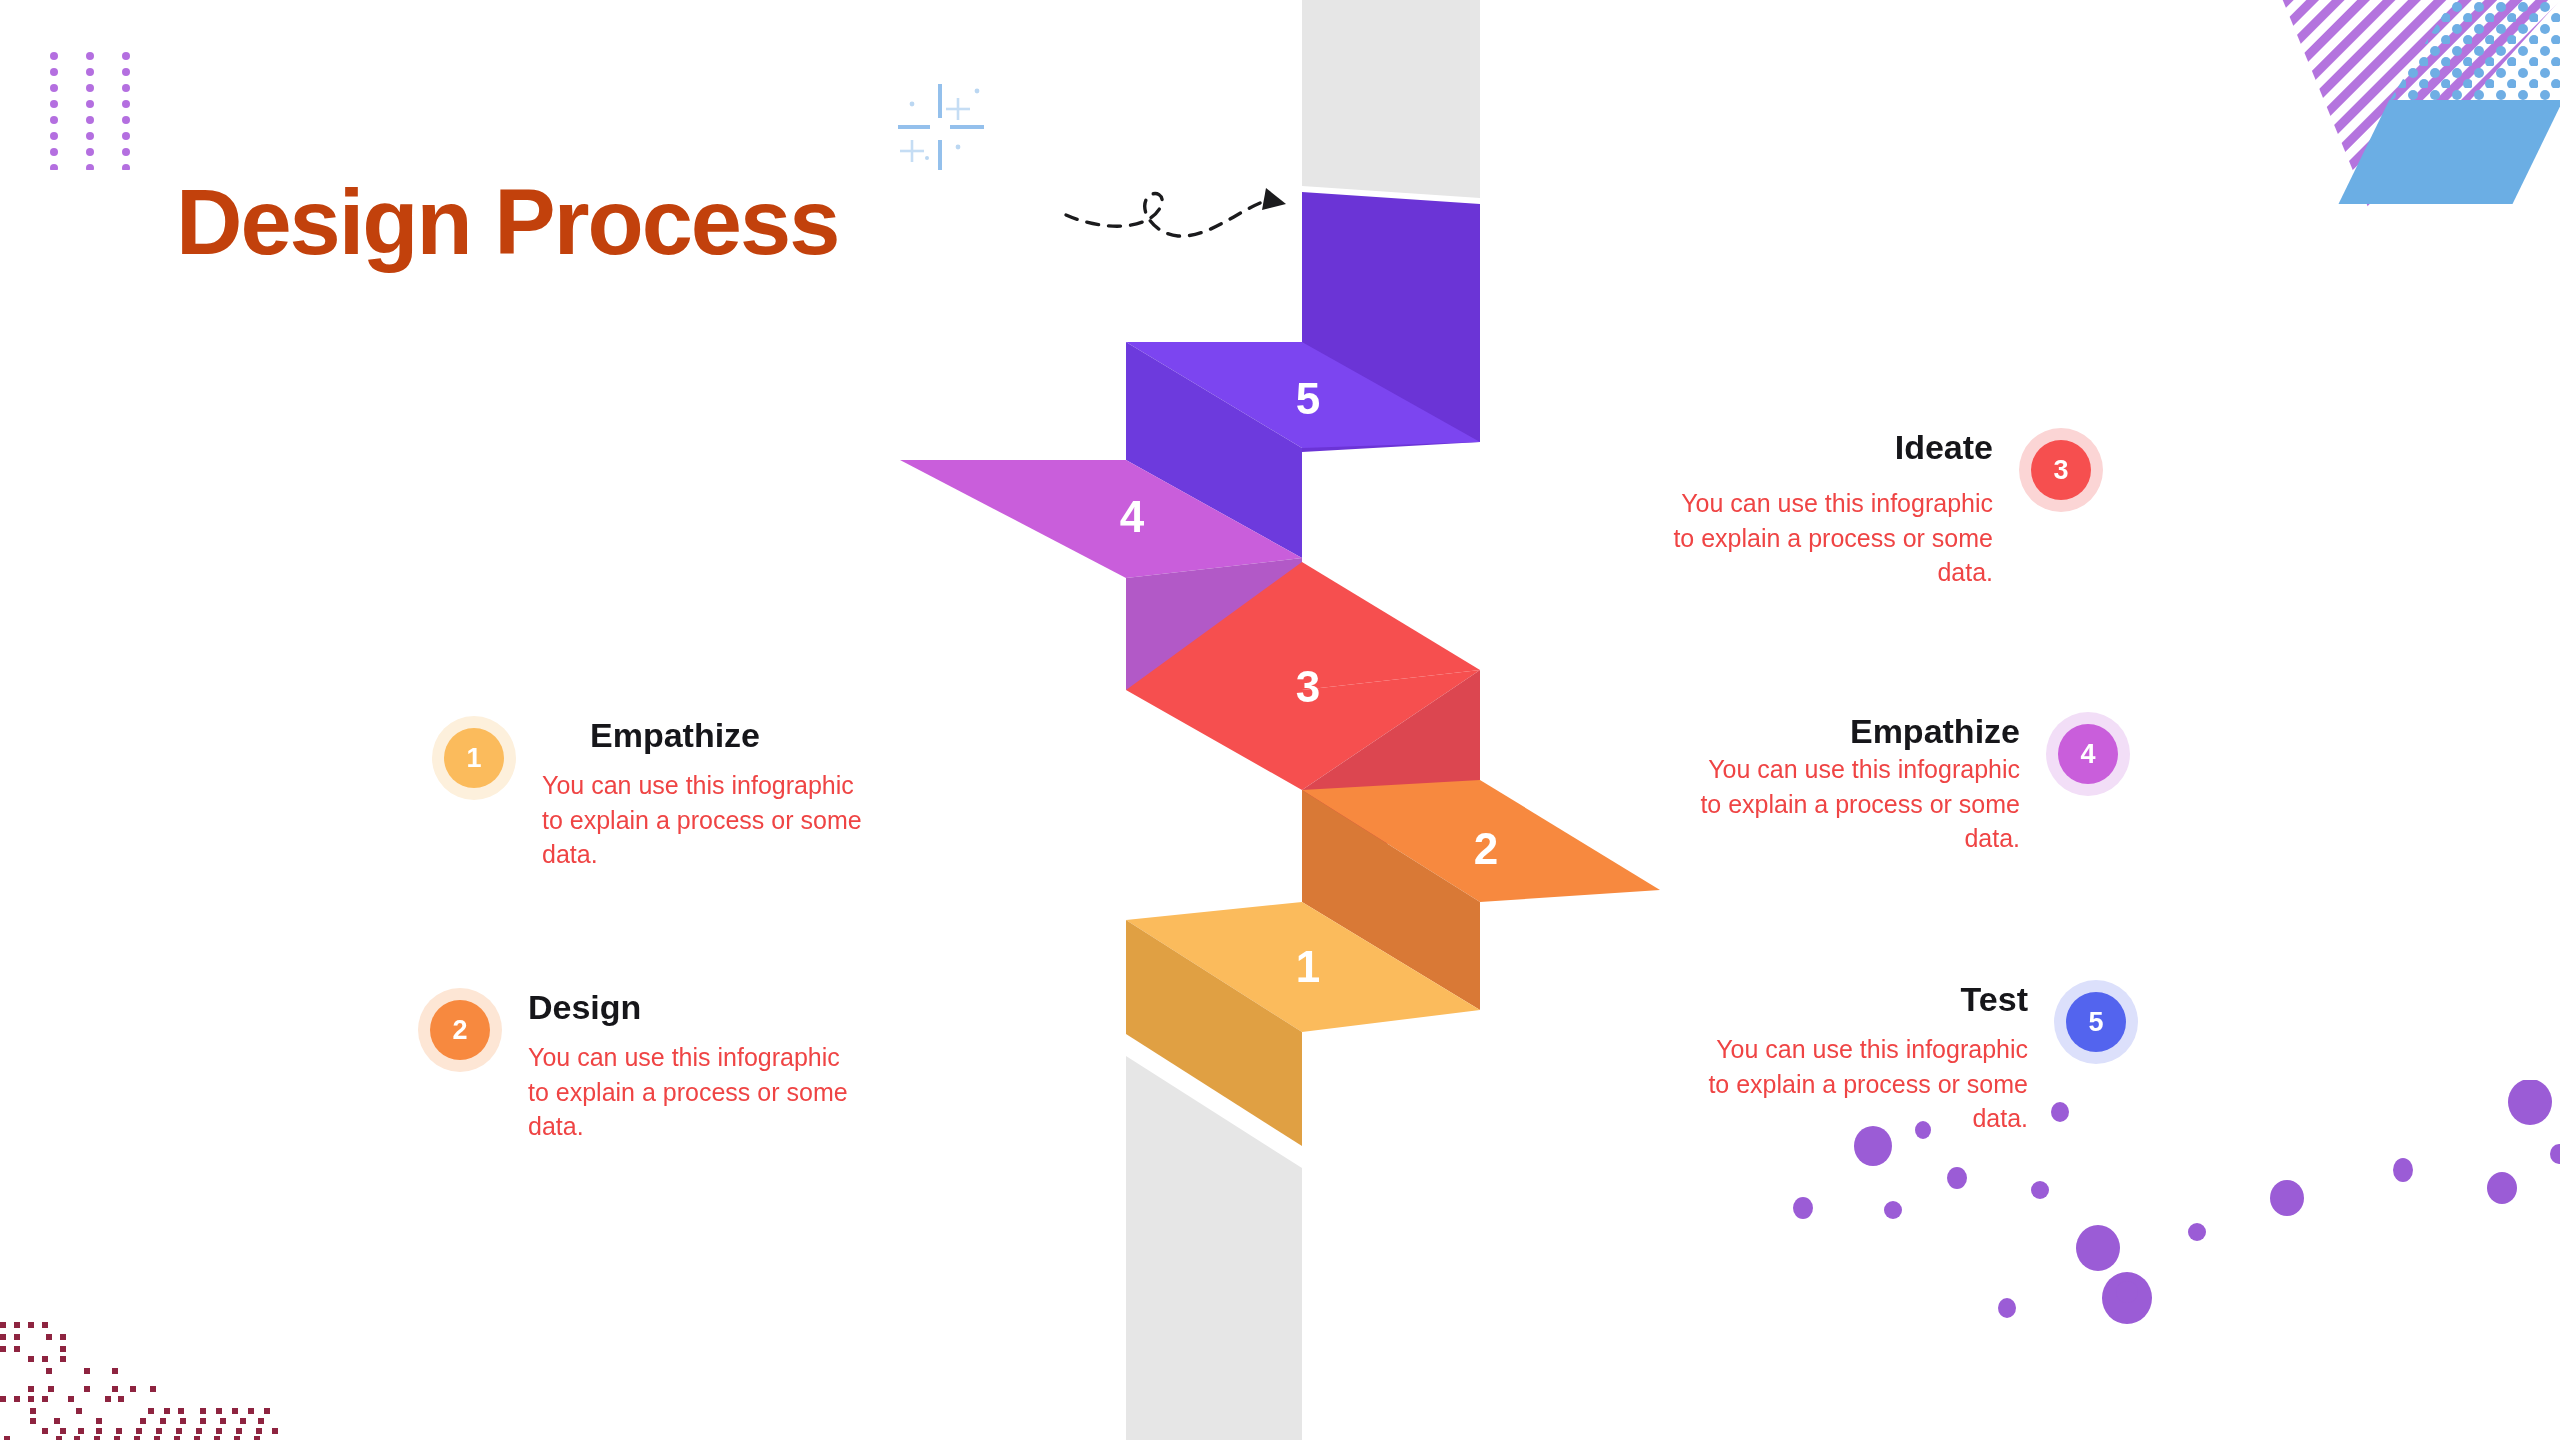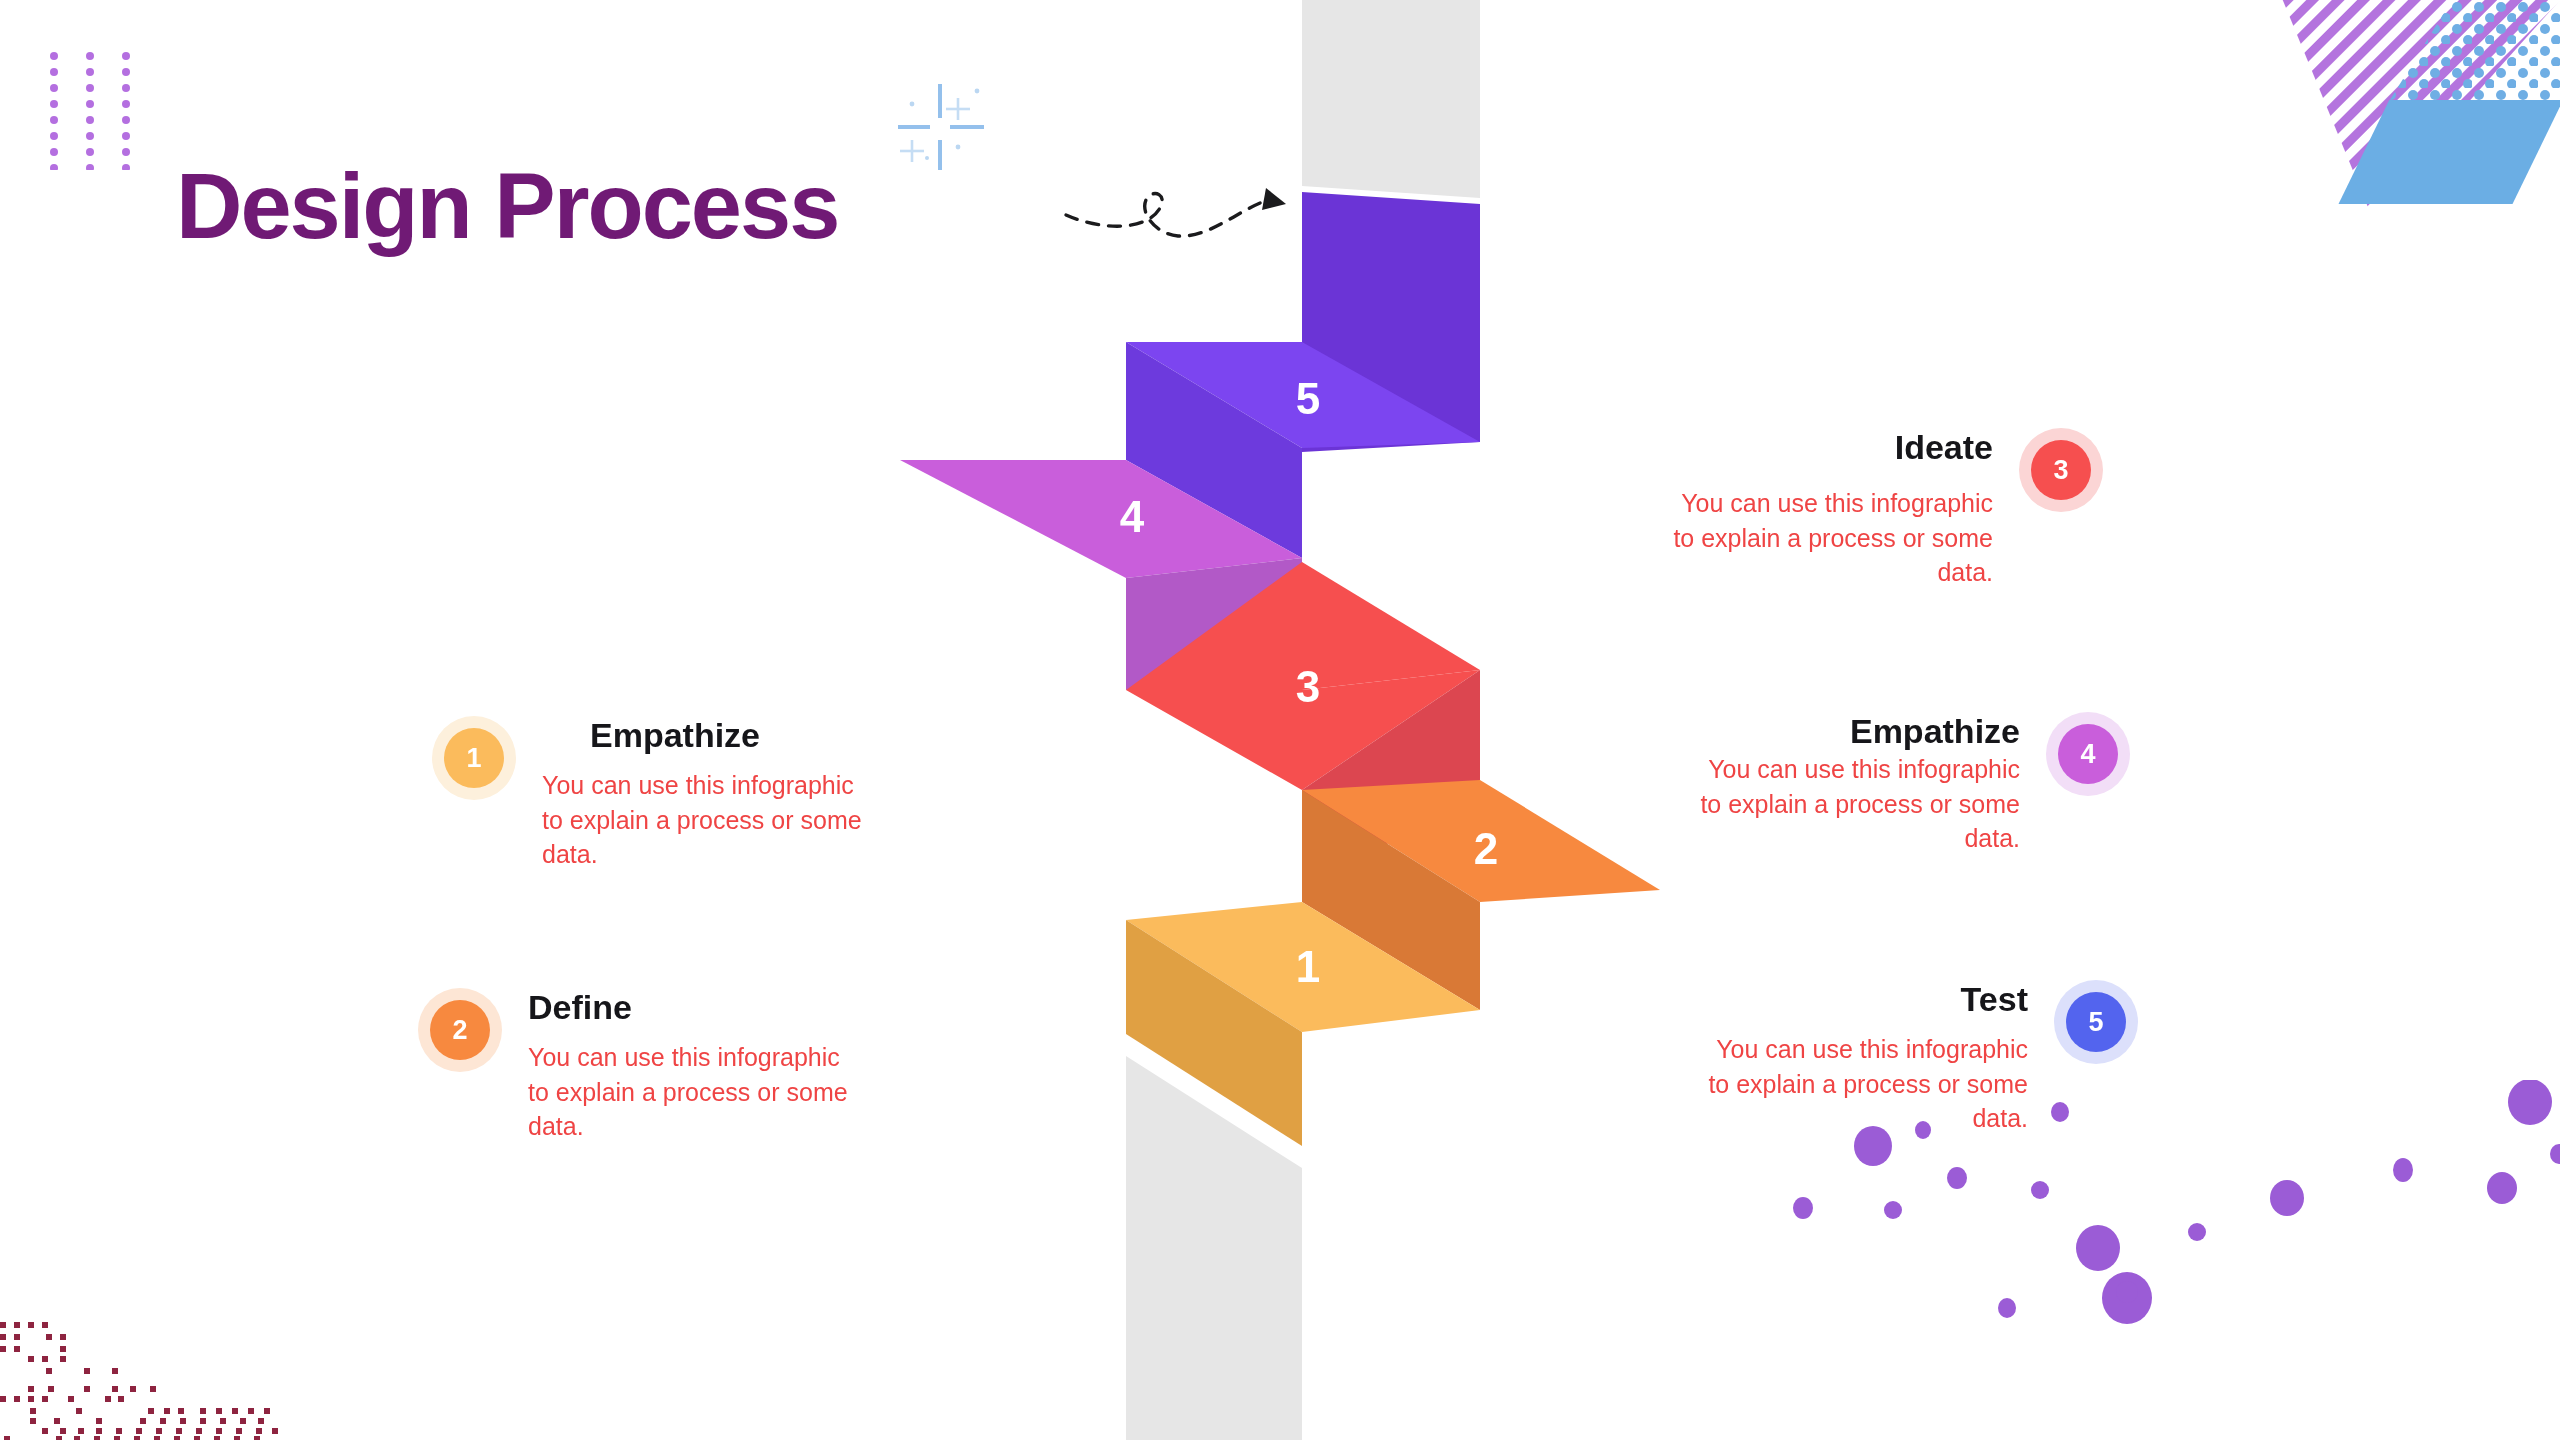--- a/index.html
+++ b/index.html
@@ -7,23 +7,23 @@
     width:2560px; height:1440px;
     background:#ffffff;
     font-family:"Liberation Sans", sans-serif;
     overflow:hidden;
     position:relative;
   }
   .stage { position:absolute; inset:0; width:2560px; height:1440px; }
 
   
   #page-title {
-    position:absolute; left:176px; top:160px;
+    position:absolute; left:176px; top:176px;
     font-size:92px; font-weight:bold; letter-spacing:-2px;
-    color:#701a75; line-height:1;
+    color:#c2410c; line-height:1;
     white-space:nowrap;
   }
 
   
   .deco { position:absolute; pointer-events:none; }
   #dot-grid-topleft { left:48px; top:50px; }
   #crosshair-deco  { left:878px; top:62px; }
   #arrow-deco      { left:1060px; top:160px; }
   #stripes-topright{ right:0; top:0; }
   #dots-bottomleft { left:0; bottom:0; }
@@ -301,21 +301,21 @@
       <div class="info-title">Empathize</div>
       <div class="info-desc">You can use this infographic to explain a process or some data.</div>
     </div>
   </div>
 
   <div class="info-block left" id="block-define">
     <div class="badge-wrap" style="background:#FDE6D5;">
       <div class="badge-core" style="background:#F7893F;">2</div>
     </div>
     <div class="info-text">
-      <div class="info-title">Define</div>
+      <div class="info-title">Design</div>
       <div class="info-desc">You can use this infographic to explain a process or some data.</div>
     </div>
   </div>
 
   <div class="info-block right" id="block-ideate">
     <div class="badge-wrap" style="background:#FBD5D5;">
       <div class="badge-core" style="background:#F64F4F;">3</div>
     </div>
     <div class="info-text">
       <div class="info-title">Ideate</div>

